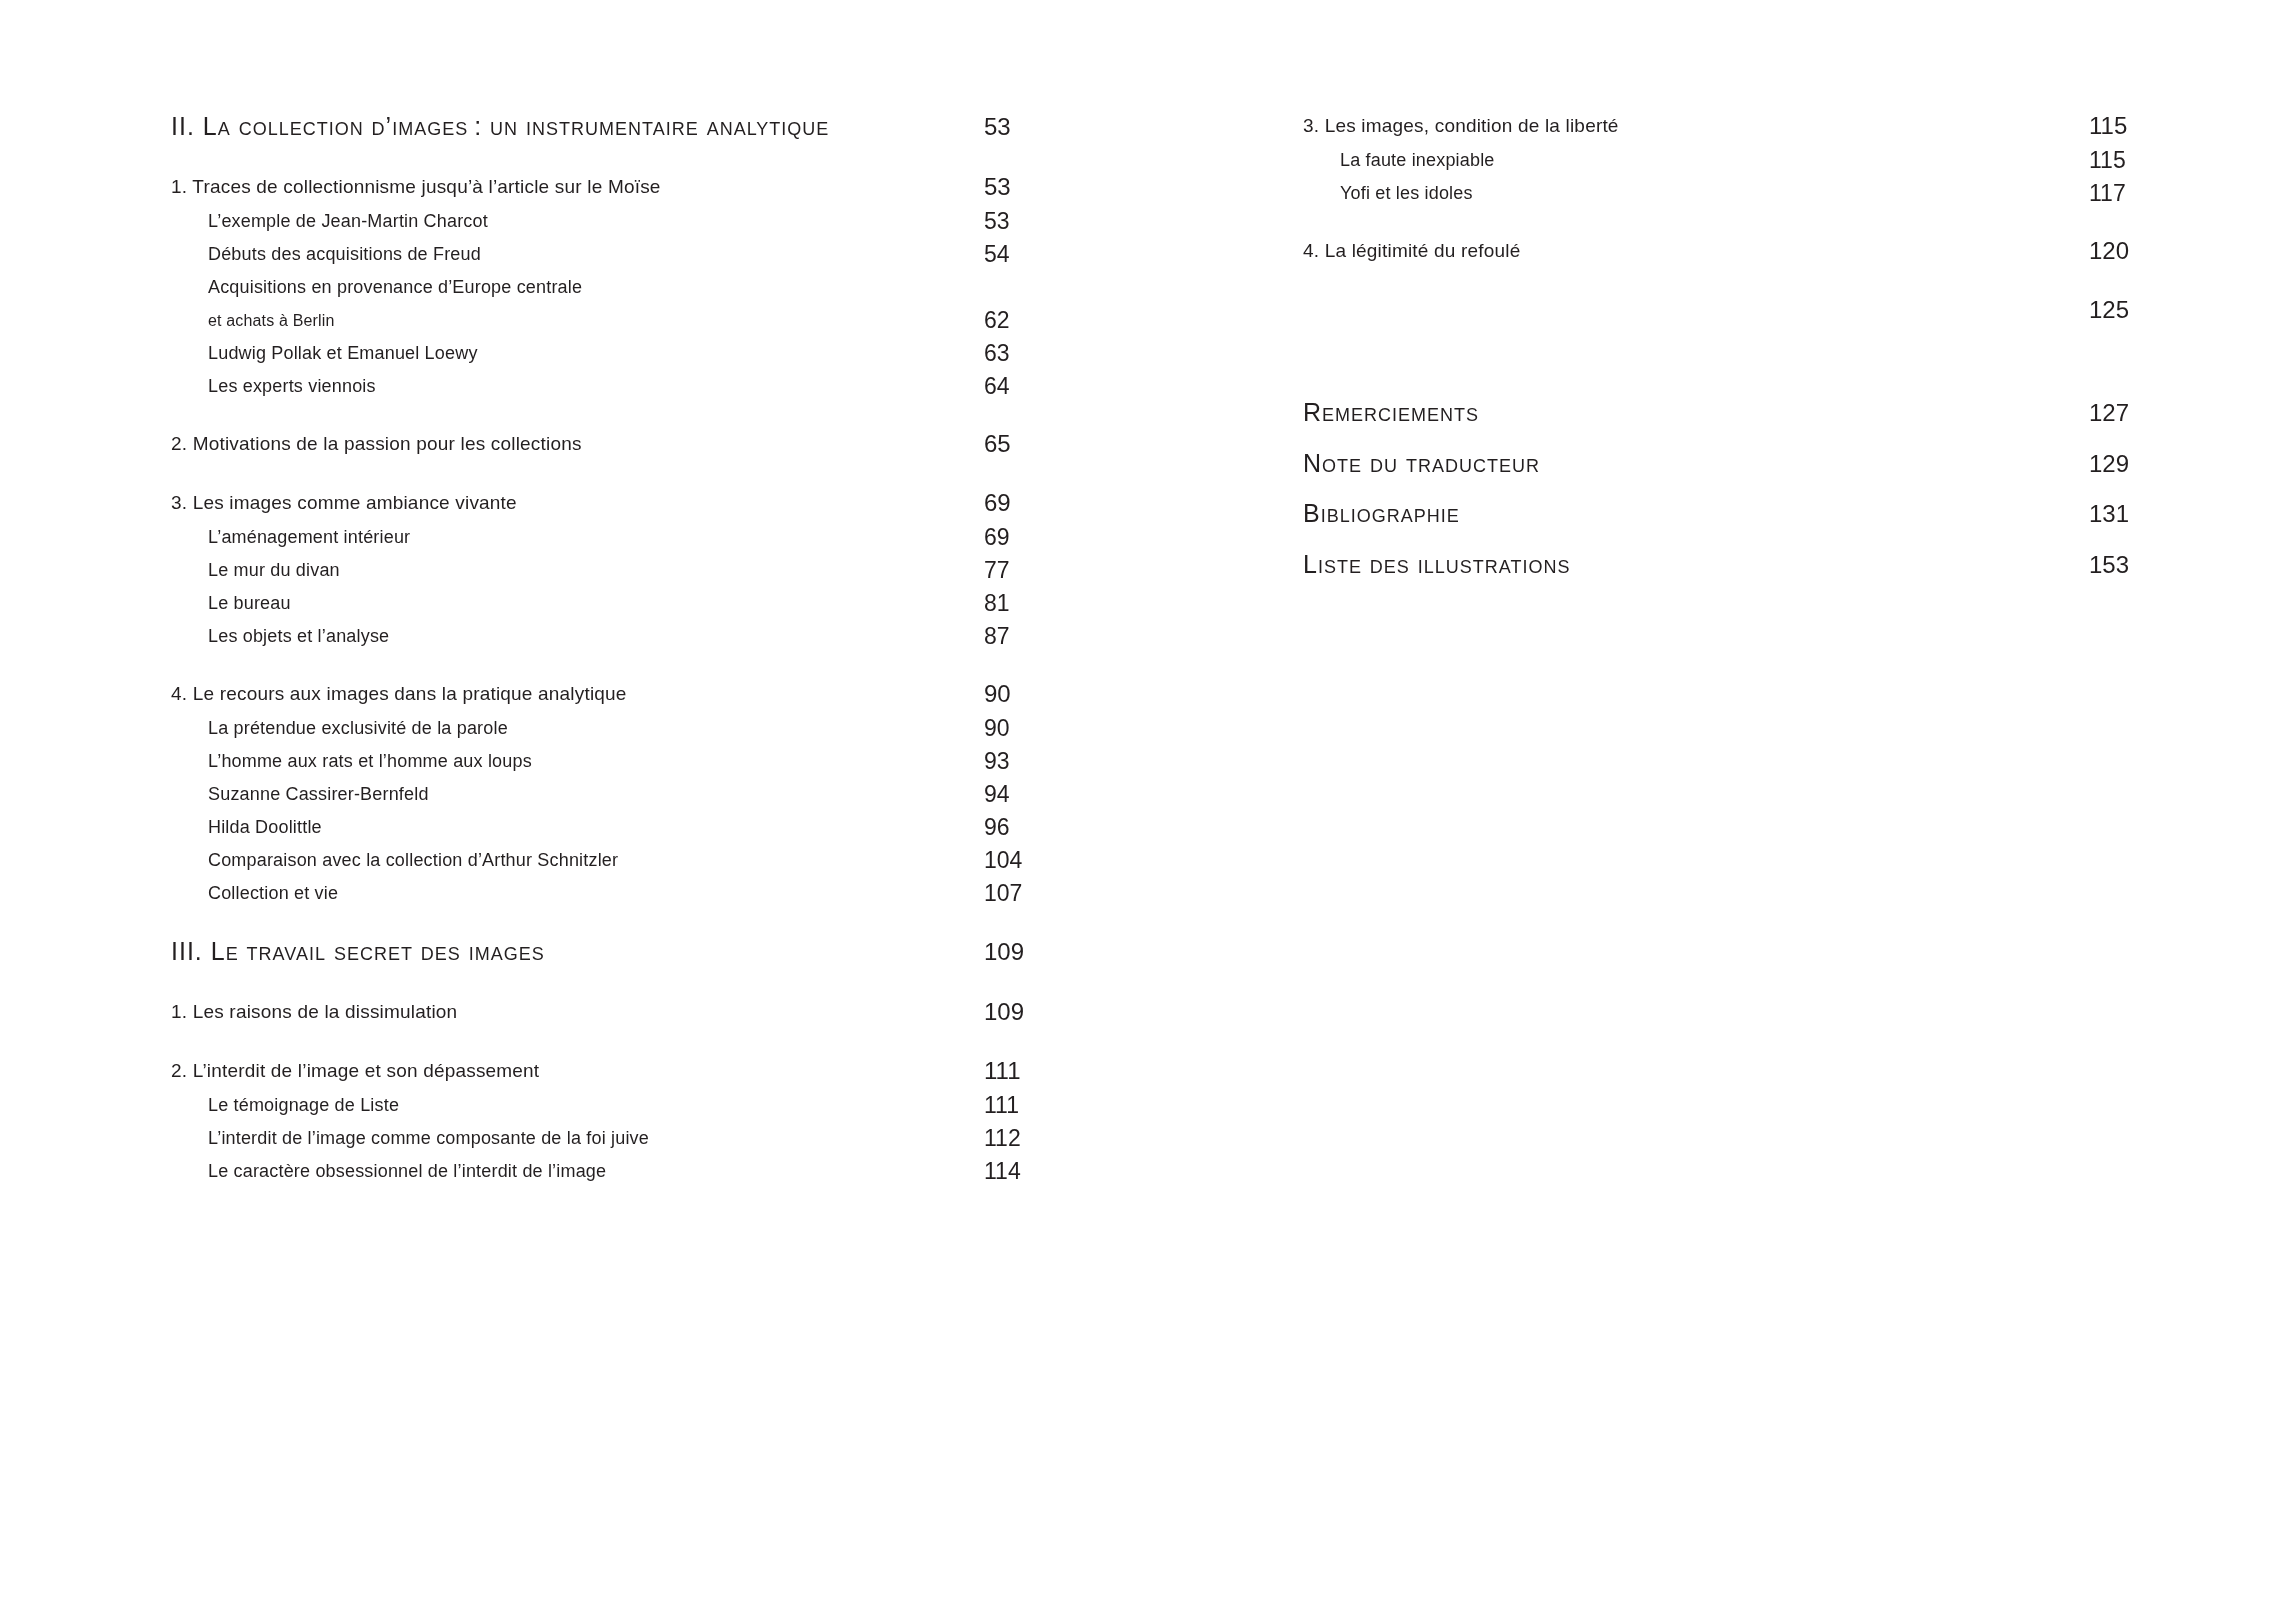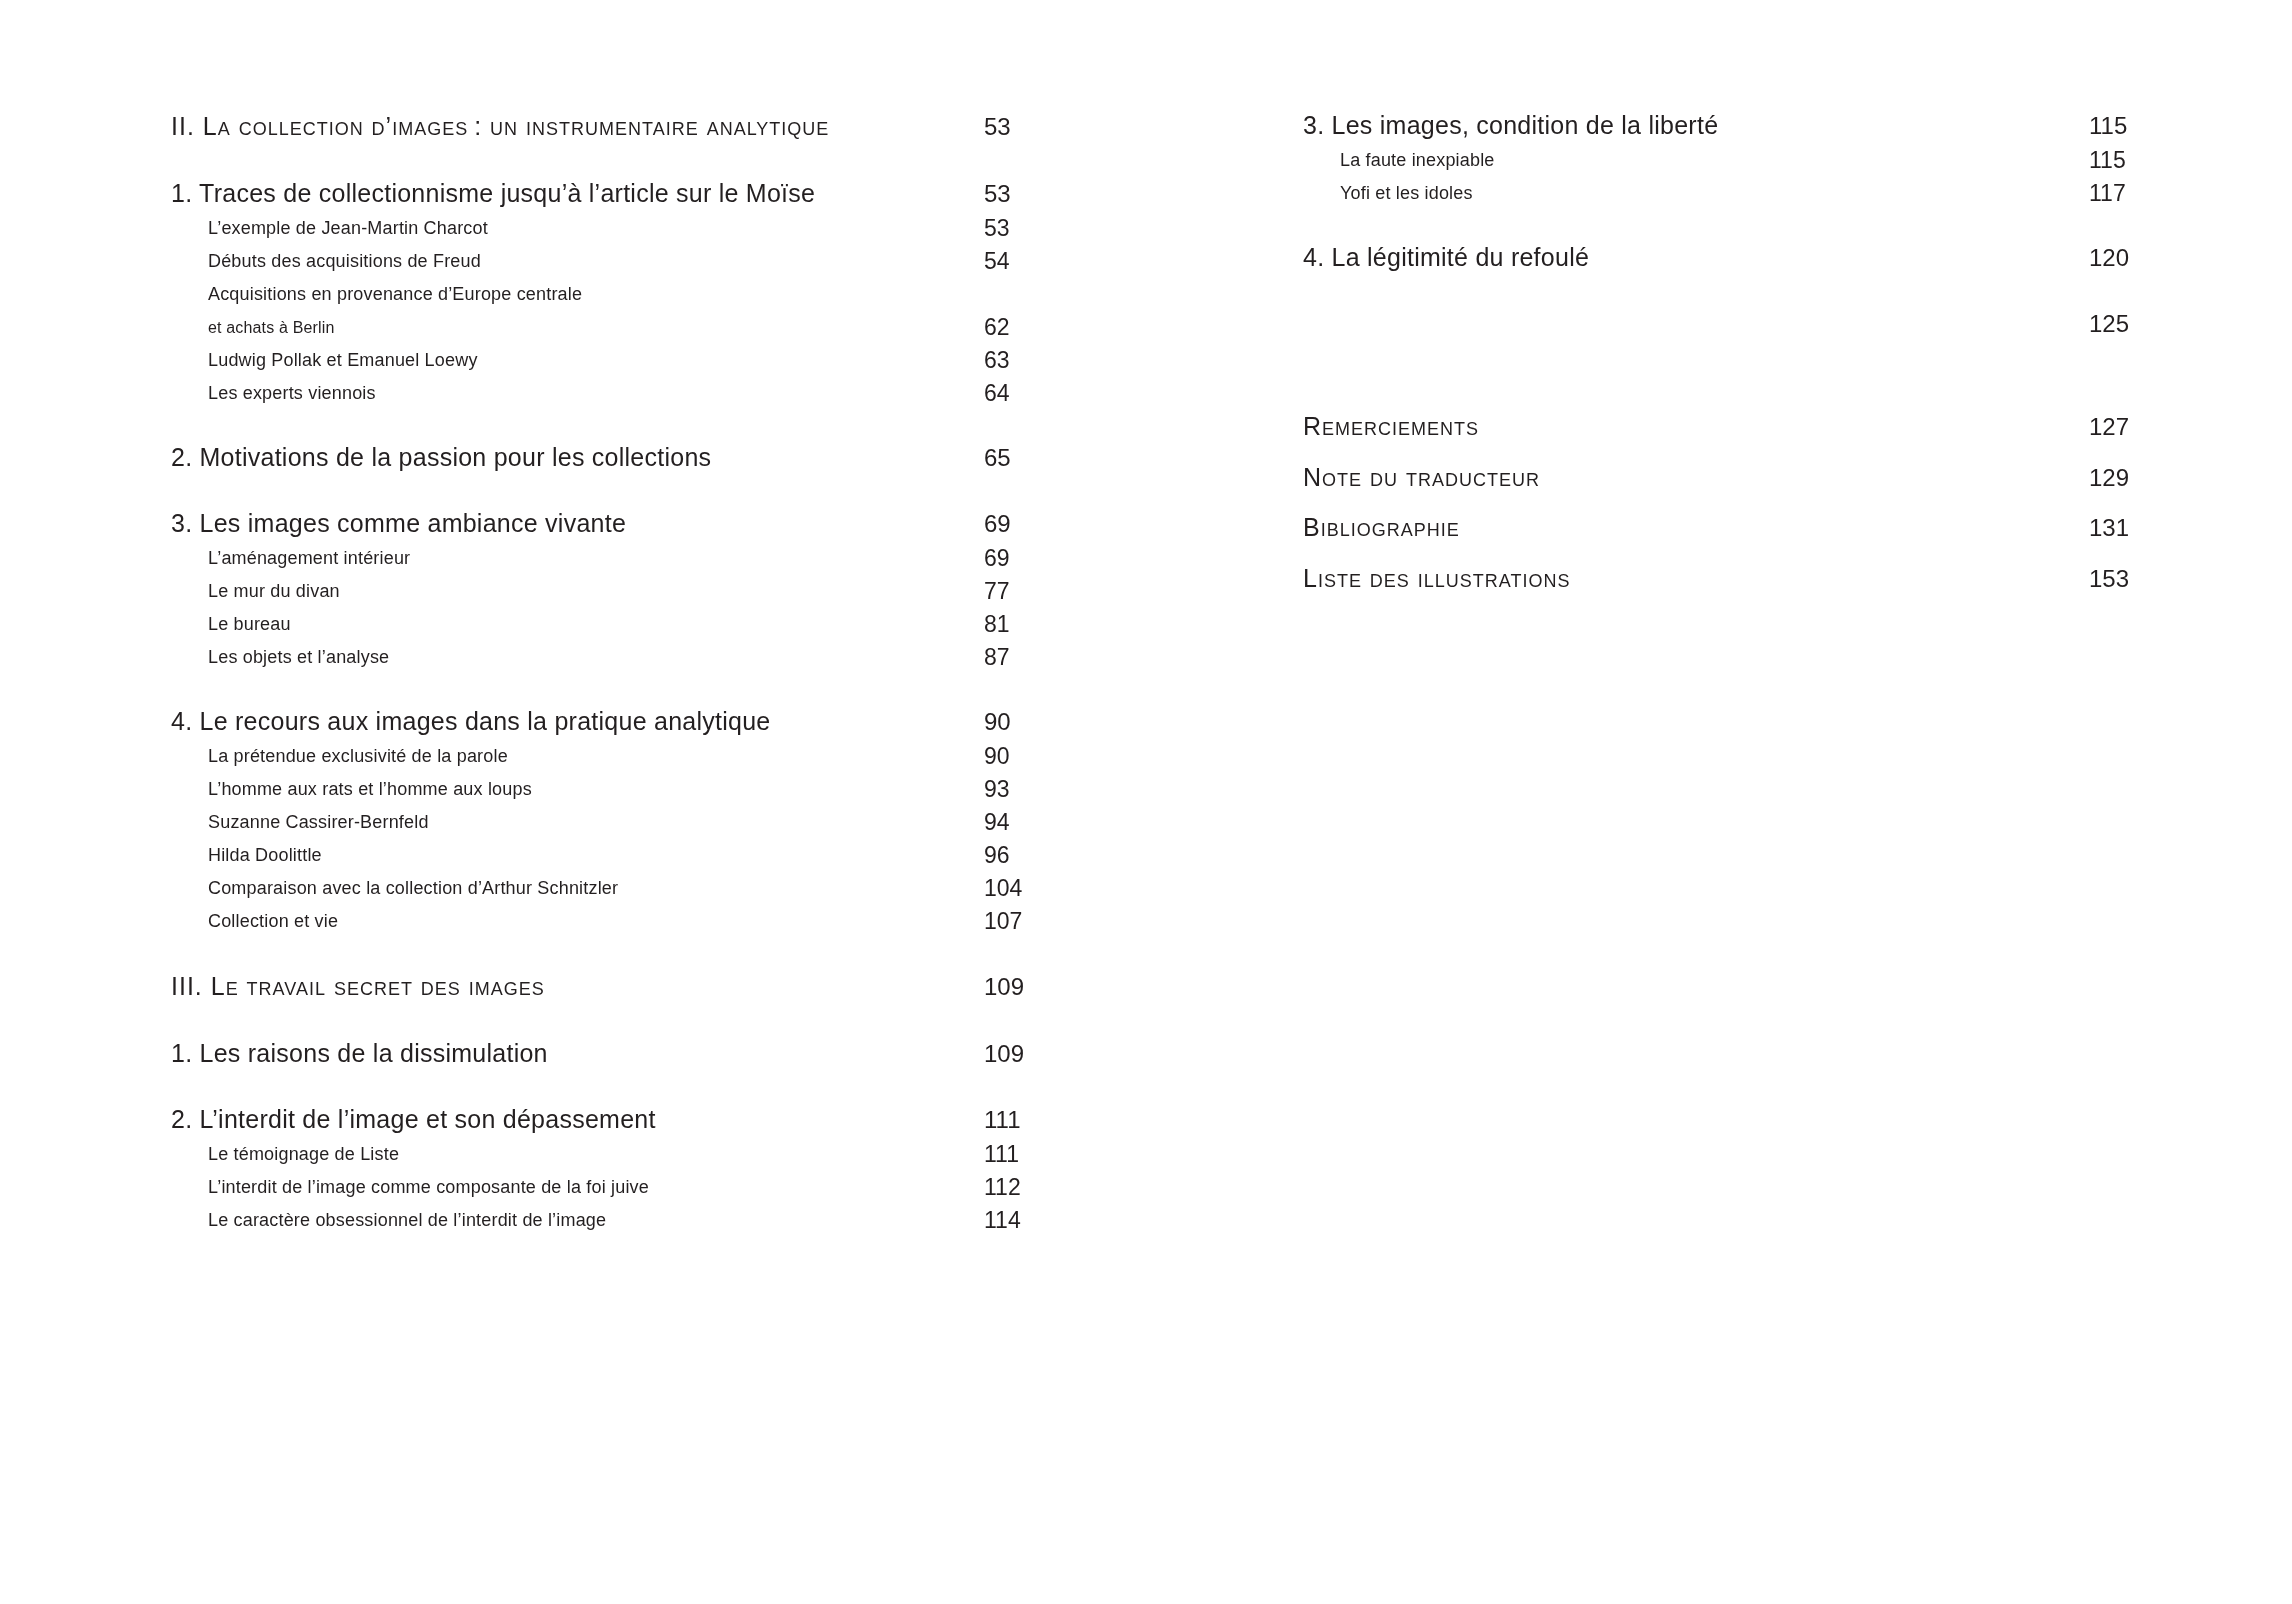--- a/index.html
+++ b/index.html
@@ -60,21 +60,21 @@
   .lvl-part .label {
     font-size: 25px;
     font-variant: small-caps;
     letter-spacing: 0.04em;
   }
   .lvl-part {
     height: 39px;
     line-height: 39px;
   }
   .lvl-chapter .label {
-    font-size: 25px;
+    font-size: 19px;
   }
   .lvl-chapter {
     height: 37px;
     line-height: 37px;
   }
   .lvl-sub .label {
     font-size: 18px;
     left: 37px;
   }
   .lvl-sub {
@@ -101,21 +101,21 @@
   }
   .entry .page-no {
     font-size: 23px;
   }
   .lvl-part .page-no, .lvl-back .page-no, .lvl-chapter .page-no {
     font-size: 24px;
   }
   
   .gap-0 { margin-top: 0; }
   .gap-sm { margin-top: 13.6px; }
-  .gap-md { margin-top: 29px; }
+  .gap-md { margin-top: 22px; }
   .gap-xl { margin-top: 66px; }
 </style>
 </head>
 <body>
 
 <div class="page">
   <div class="col col-left" id="col-left">
       <div class="entry lvl-part gap-0">
         <span class="label">II. La collection d’images : un instrumentaire analytique</span>
         <span class="page-no">53</span>

